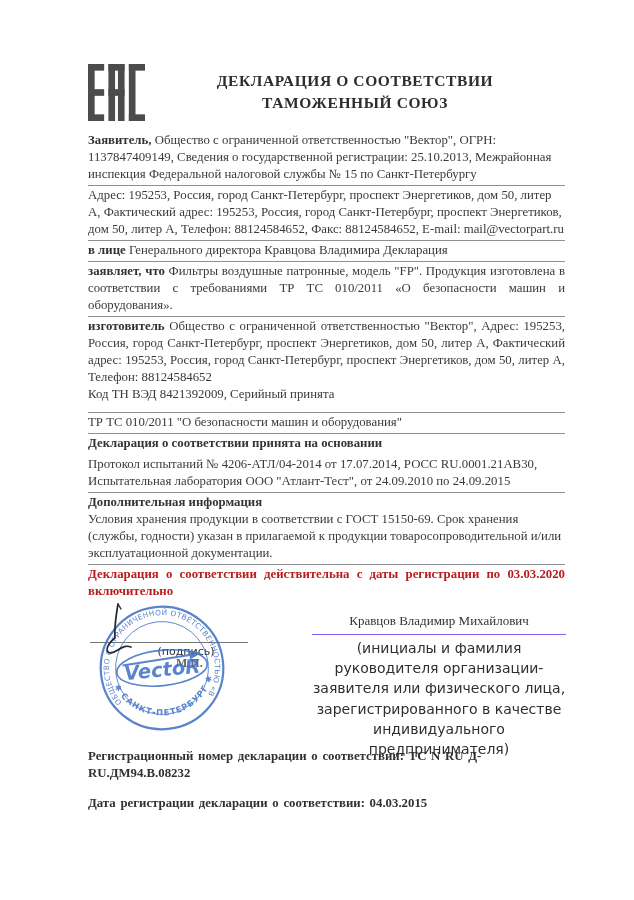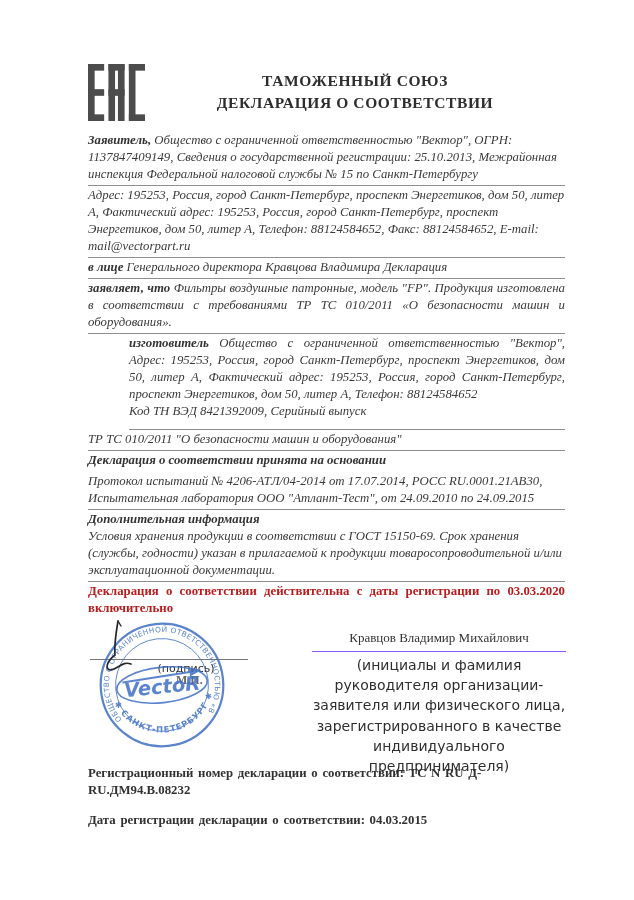--- a/index.html
+++ b/index.html
@@ -13,26 +13,26 @@
 
   
   .header { margin-top:64px; display:flex; align-items:flex-start; }
   .eac { width:57px; height:57px; flex:0 0 auto; }
   .titles { flex:1; text-align:center; margin-top:6px; font-weight:bold;
             font-size:15.5px; line-height:1.4; letter-spacing:.6px; color:#2d2d2d; }
 
   
   .body { margin-top:10px; font-size:12.8px; line-height:1.33; }
   .sec { padding:1px 0 2px 0; }
-  .sec.rule { border-bottom:1px solid #8f8f8f;font-style:italic; }
+  .sec.rule { border-bottom:1px solid #8f8f8f; }
   .sec p { margin:0; }
   .sec .jus { text-align:justify; }
   b.lbl { color:#333; }
   .headline { font-weight:bold; color:#333; }
-  .gap-b { padding-bottom:9px;margin-left:41px; }
+  .gap-b { padding-bottom:9px; }
   .small-gap { height:4px; }
   .validity { font-weight:bold; color:#b91c1c; }
   .validity .l1 { text-align:justify; text-align-last:justify; }
 
   
   .sig-area { position:relative; height:128px; margin-top:2px; }
   .sig-left { position:absolute; left:0; top:0; width:215px; }
   .sig-scribble { position:absolute; left:14px; top:-2px; z-index:3; }
   .sig-line { position:absolute; left:2px; top:38px; width:158px; border-top:1px solid #777; }
   .sig-caption { position:absolute; left:19px; top:41px; width:158px; text-align:center;
@@ -65,22 +65,22 @@
           <rect x="21.5" y="0" width="7" height="60"></rect>
           <rect x="31.5" y="0" width="7" height="60"></rect>
           <rect x="21.5" y="0" width="17" height="7"></rect>
           <rect x="21.5" y="26.5" width="17" height="7"></rect>
           <rect x="43" y="0" width="7" height="60"></rect>
           <rect x="43" y="0" width="17" height="7"></rect>
           <rect x="43" y="53" width="17" height="7"></rect>
         </g>
       </svg>
       <div class="titles">
+        <div>ДЕКЛАРАЦИЯ О СООТВЕТСТВИИ</div>
         <div>ТАМОЖЕННЫЙ СОЮЗ</div>
-        <div>ДЕКЛАРАЦИЯ О СООТВЕТСТВИИ</div>
       </div>
     </div>
 
     <div class="body">
 
       <div class="sec rule">
         <p><b class="lbl">Заявитель,</b><span> Общество с ограниченной ответственностью "Вектор", ОГРН: 1137847409149, Сведения о государственной регистрации: 25.10.2013, Межрайонная инспекция Федеральной налоговой службы № 15 по Санкт-Петербургу</span></p>
       </div>
 
       <div class="sec rule">
@@ -90,21 +90,21 @@
       <div class="sec rule">
         <p><b class="lbl">в лице</b><span> Генерального директора Кравцова Владимира Декларация</span></p>
       </div>
 
       <div class="sec rule">
         <p class="jus"><b class="lbl">заявляет, что</b><span> Фильтры воздушные патронные, модель "FP". Продукция изготовлена в соответствии с требованиями ТР ТС 010/2011 «О безопасности машин и оборудования».</span></p>
       </div>
 
       <div class="sec rule gap-b">
         <p class="jus"><b class="lbl">изготовитель</b><span> Общество с ограниченной ответственностью "Вектор", Адрес: 195253, Россия, город Санкт-Петербург, проспект Энергетиков, дом 50, литер А, Фактический адрес: 195253, Россия, город Санкт-Петербург, проспект Энергетиков, дом 50, литер А, Телефон: 88124584652</span></p>
-        <p>Код ТН ВЭД 8421392009, Серийный выпуск</p>
+        <p>Код ТН ВЭД 8421392009, Серийный принята</p>
       </div>
 
       <div class="sec rule">
         <p>ТР ТС 010/2011 "О безопасности машин и оборудования"</p>
       </div>
 
       <div class="sec rule">
         <p class="headline">Декларация о соответствии принята на основании</p>
         <div class="small-gap"></div>
         <p>Протокол испытаний № 4206-АТЛ/04-2014 от 17.07.2014, РОСС RU.0001.21АВ30, Испытательная лаборатория ООО "Атлант-Тест", от 24.09.2010 по 24.09.2015</p>

